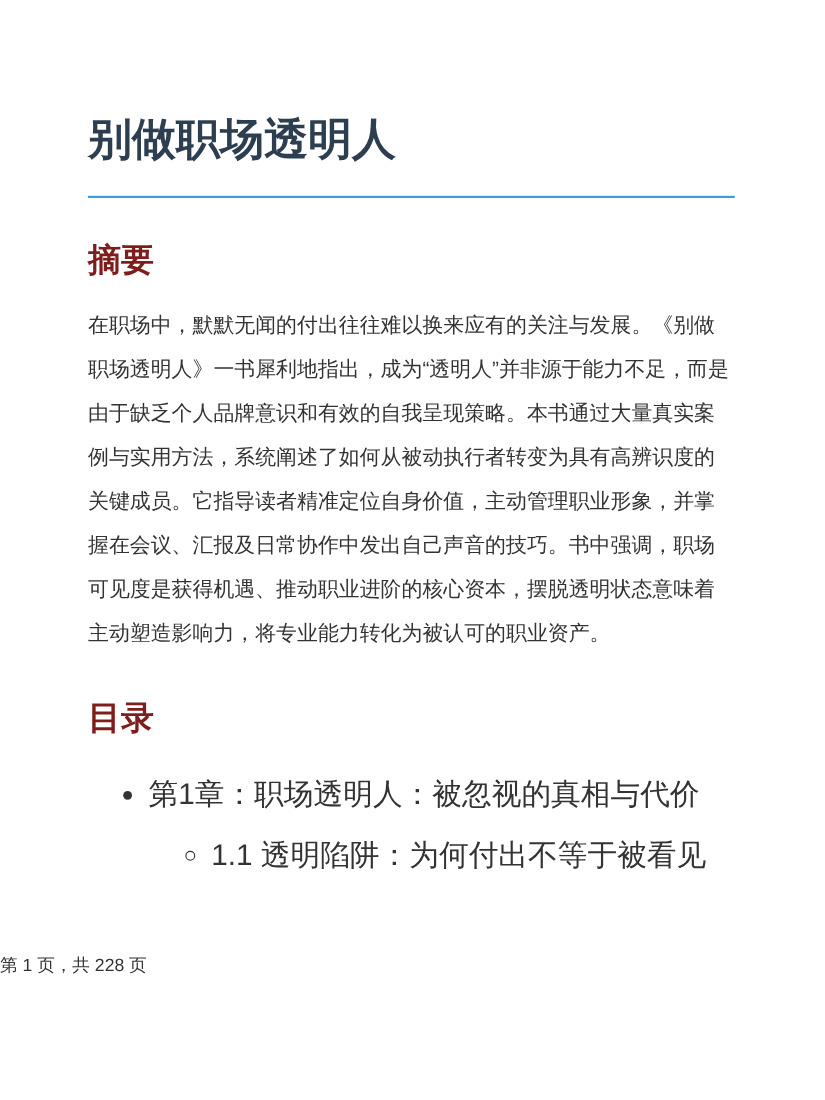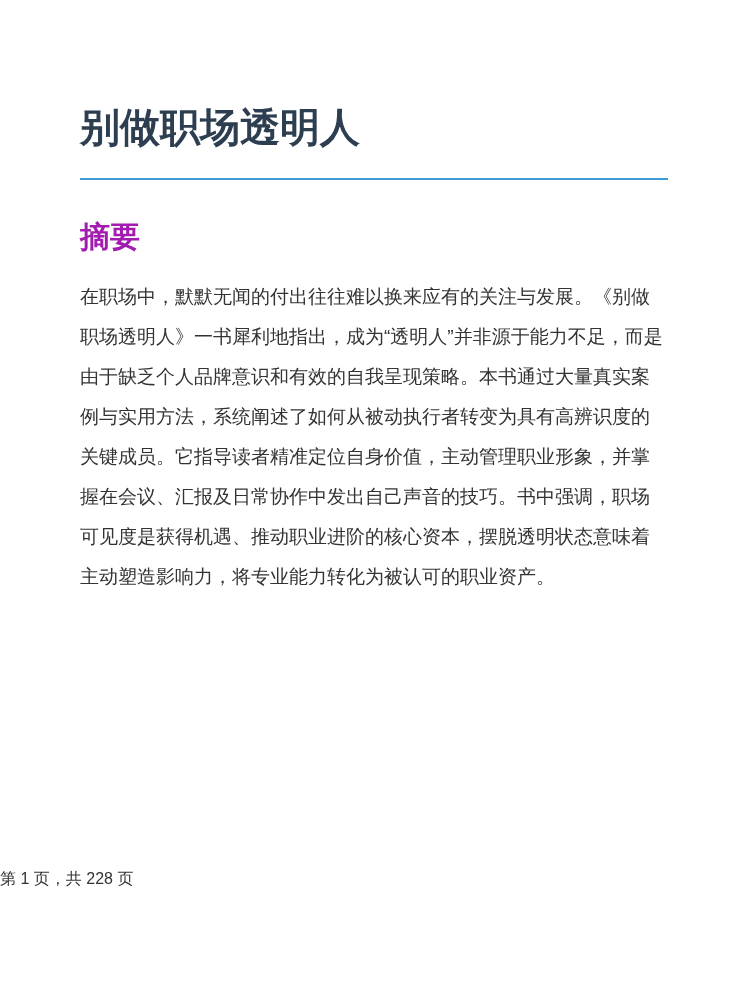--- a/index.html
+++ b/index.html
@@ -29,21 +29,21 @@
     font-weight: 700;
     color: #2c3e50;
     padding-bottom: 26px;
     border-bottom: 2px solid #3f9cd8;
   }
   .section-heading {
     margin: 38px 0 0 0;
     font-size: 30px;
     line-height: 1.25;
     font-weight: 700;
-    color: #a21caf;
+    color: #7f1d1d;
   }
   .summary-text {
     margin: 21px 0 0 0;
     font-size: 19px;
     line-height: 40px;
     color: #333333;
     text-align: left;
   }
   .toc-list {
     margin: 30px 0 0 0;
@@ -79,17 +79,28 @@
 <body>
 
 <div class="page">
 
   <h1 class="doc-title">别做职场透明人</h1>
 
   <h2 class="section-heading">摘要</h2>
 
   <p class="summary-text">在职场中，默默无闻的付出往往难以换来应有的关注与发展。《别做职场透明人》一书犀利地指出，成为“透明人”并非源于能力不足，而是由于缺乏个人品牌意识和有效的自我呈现策略。本书通过大量真实案例与实用方法，系统阐述了如何从被动执行者转变为具有高辨识度的关键成员。它指导读者精准定位自身价值，主动管理职业形象，并掌握在会议、汇报及日常协作中发出自己声音的技巧。书中强调，职场可见度是获得机遇、推动职业进阶的核心资本，摆脱透明状态意味着主动塑造影响力，将专业能力转化为被认可的职业资产。</p>
 
+  <h2 class="section-heading">目录</h2>
 
+  <ul class="toc-list">
+    <li>
+      <span>第1章：职场透明人：被忽视的真相与代价</span>
+      <ul class="toc-sublist">
+        <li>
+          <span>1.1 透明陷阱：为何付出不等于被看见</span>
+        </li>
+      </ul>
+    </li>
+  </ul>
 
   <div class="page-footer">第 1 页，共 228 页</div>
 
 </div>
 
 </body></html>

